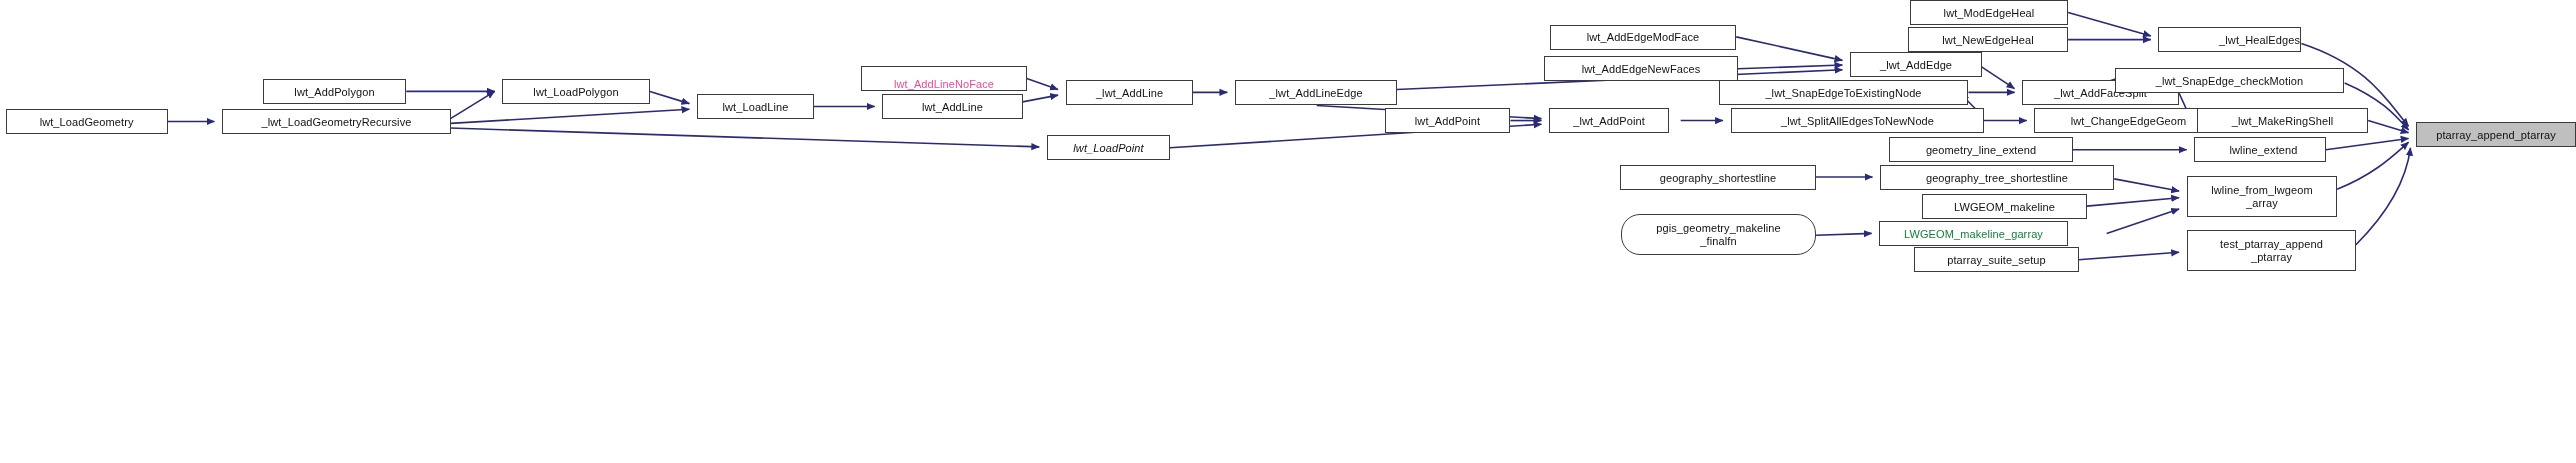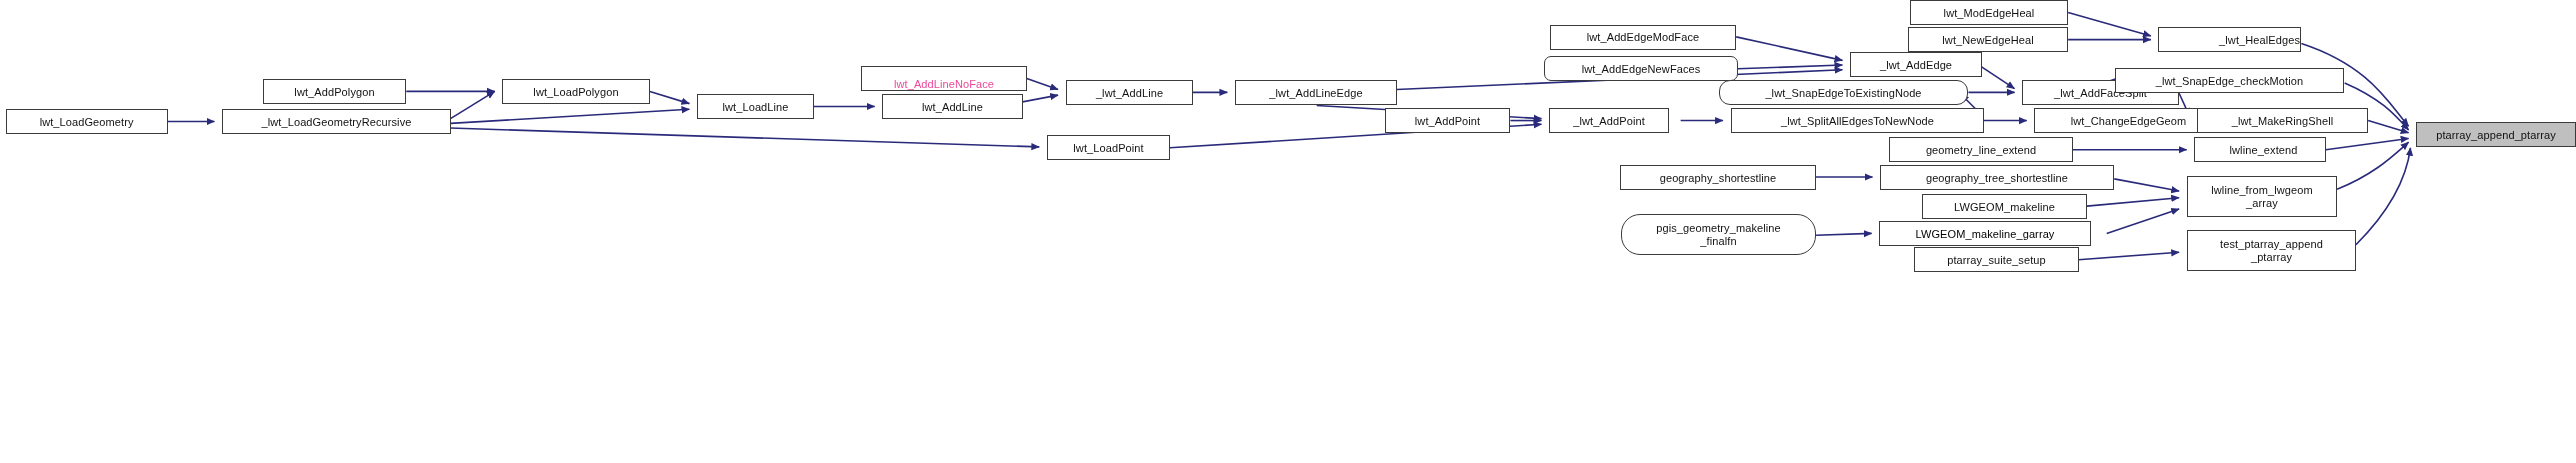--- a/index.html
+++ b/index.html
@@ -102,47 +102,47 @@
       <path d="M1931,250 L1990,248"></path>
       <path d="M2240,248 L2317,222"></path>
       <path d="M2210,276 L2317,268"></path>
     </g>
   </svg>
 <div class="node" style="left: 5.6px; top: 109px; width: 162px; height: 25.4px; border-color: rgb(59, 59, 59); background: rgb(255, 255, 255); color: rgb(17, 17, 17);"><span>lwt_LoadGeometry</span></div>
     <div class="node" style="left: 222px; top: 109px; width: 229px; height: 25.4px; border-color: rgb(59, 59, 59); background: rgb(255, 255, 255); color: rgb(17, 17, 17);"><span>_lwt_LoadGeometryRecursive</span></div>
     <div class="node" style="left: 263px; top: 79px; width: 143px; height: 25.4px; border-color: rgb(59, 59, 59); background: rgb(255, 255, 255); color: rgb(17, 17, 17);"><span>lwt_AddPolygon</span></div>
     <div class="node" style="left: 502px; top: 79px; width: 148px; height: 25.4px; border-color: rgb(59, 59, 59); background: rgb(255, 255, 255); color: rgb(17, 17, 17);"><span>lwt_LoadPolygon</span></div>
     <div class="node" style="left: 697px; top: 94px; width: 117px; height: 25.4px; border-color: rgb(59, 59, 59); background: rgb(255, 255, 255); color: rgb(17, 17, 17);"><span>lwt_LoadLine</span></div>
-    <div class="node" style="left: 1047px; top: 135px; width: 123px; height: 25.4px; border-color: rgb(59, 59, 59); background: rgb(255, 255, 255); color: rgb(17, 17, 17);"><span>lwt_LoadPoint</span></div>
+    <div class="node" style="left: 1047px; top: 135px; width: 123px; height: 25.4px; border-color: rgb(59, 59, 59); background: rgb(255, 255, 255); color: rgb(17, 17, 17); font-style: italic;"><span>lwt_LoadPoint</span></div>
     <div class="node" style="left: 861px; top: 66px; width: 166px; height: 25.4px; border-color: rgb(59, 59, 59); background: rgb(255, 255, 255); color: #ec4899; align-items: flex-end;"><span>lwt_AddLineNoFace</span></div>
     <div class="node" style="left: 882px; top: 94px; width: 141px; height: 25.4px; border-color: rgb(59, 59, 59); background: rgb(255, 255, 255); color: rgb(17, 17, 17);"><span>lwt_AddLine</span></div>
     <div class="node" style="left: 1066px; top: 80px; width: 127px; height: 25.4px; border-color: rgb(59, 59, 59); background: rgb(255, 255, 255); color: rgb(17, 17, 17);"><span>_lwt_AddLine</span></div>
     <div class="node" style="left: 1235px; top: 80px; width: 162px; height: 25.4px; border-color: rgb(59, 59, 59); background: rgb(255, 255, 255); color: rgb(17, 17, 17);"><span>_lwt_AddLineEdge</span></div>
     <div class="node" style="left: 1385px; top: 108px; width: 125px; height: 25.4px; border-color: rgb(59, 59, 59); background: rgb(255, 255, 255); color: rgb(17, 17, 17);"><span>lwt_AddPoint</span></div>
     <div class="node" style="left: 1549px; top: 108px; width: 120px; height: 25.4px; border-color: rgb(59, 59, 59); background: rgb(255, 255, 255); color: rgb(17, 17, 17);"><span>_lwt_AddPoint</span></div>
     <div class="node" style="left: 1731px; top: 108px; width: 253px; height: 25.4px; border-color: rgb(59, 59, 59); background: rgb(255, 255, 255); color: rgb(17, 17, 17);"><span>_lwt_SplitAllEdgesToNewNode</span></div>
     <div class="node" style="left: 2034px; top: 108px; width: 189px; height: 25.4px; border-color: rgb(59, 59, 59); background: rgb(255, 255, 255); color: rgb(17, 17, 17);"><span>lwt_ChangeEdgeGeom</span></div>
     <div class="node" style="left: 1550px; top: 24.5px; width: 186px; height: 25.4px; border-color: rgb(59, 59, 59); background: rgb(255, 255, 255); color: rgb(17, 17, 17);"><span>lwt_AddEdgeModFace</span></div>
-    <div class="node" style="left: 1544px; top: 56px; width: 194px; height: 25.4px; border-color: rgb(59, 59, 59); background: rgb(255, 255, 255); color: rgb(17, 17, 17); border-radius: 7px;"><span>lwt_AddEdgeNewFaces</span></div>
+    <div class="node" style="left: 1544px; top: 56px; width: 194px; height: 25.4px; border-color: rgb(59, 59, 59); background: rgb(255, 255, 255); color: rgb(17, 17, 17);"><span>lwt_AddEdgeNewFaces</span></div>
     <div class="node" style="left: 1850px; top: 52px; width: 132px; height: 25.4px; border-color: rgb(59, 59, 59); background: rgb(255, 255, 255); color: rgb(17, 17, 17);"><span>_lwt_AddEdge</span></div>
-    <div class="node" style="left: 1719px; top: 80px; width: 249px; height: 25.4px; border-color: rgb(59, 59, 59); background: rgb(255, 255, 255); color: rgb(17, 17, 17); border-radius: 11px;"><span>_lwt_SnapEdgeToExistingNode</span></div>
+    <div class="node" style="left: 1719px; top: 80px; width: 249px; height: 25.4px; border-color: rgb(59, 59, 59); background: rgb(255, 255, 255); color: rgb(17, 17, 17);"><span>_lwt_SnapEdgeToExistingNode</span></div>
     <div class="node" style="left: 2022px; top: 80px; width: 157px; height: 25.4px; border-color: rgb(59, 59, 59); background: rgb(255, 255, 255); color: rgb(17, 17, 17);"><span>_lwt_AddFaceSplit</span></div>
     <div class="node" style="left: 1910px; top: 0px; width: 158px; height: 25.4px; border-color: rgb(59, 59, 59); background: rgb(255, 255, 255); color: rgb(17, 17, 17);"><span>lwt_ModEdgeHeal</span></div>
     <div class="node" style="left: 1908px; top: 27px; width: 160px; height: 25.4px; border-color: rgb(59, 59, 59); background: rgb(255, 255, 255); color: rgb(17, 17, 17);"><span>lwt_NewEdgeHeal</span></div>
     <div class="node" style="left: 2158px; top: 27px; width: 143px; height: 25.4px; border-color: rgb(59, 59, 59); background: rgb(255, 255, 255); color: rgb(17, 17, 17); justify-content: flex-end;"><span>_lwt_HealEdges</span></div>
     <div class="node" style="left: 2115px; top: 68px; width: 229px; height: 25.4px; border-color: rgb(59, 59, 59); background: rgb(255, 255, 255); color: rgb(17, 17, 17);"><span>_lwt_SnapEdge_checkMotion</span></div>
     <div class="node" style="left: 2197px; top: 108px; width: 171px; height: 25.4px; border-color: rgb(59, 59, 59); background: rgb(255, 255, 255); color: rgb(17, 17, 17);"><span>_lwt_MakeRingShell</span></div>
     <div class="node" style="left: 1889px; top: 137px; width: 184px; height: 25.4px; border-color: rgb(59, 59, 59); background: rgb(255, 255, 255); color: rgb(17, 17, 17);"><span>geometry_line_extend</span></div>
     <div class="node" style="left: 2194px; top: 137px; width: 132px; height: 25.4px; border-color: rgb(59, 59, 59); background: rgb(255, 255, 255); color: rgb(17, 17, 17); padding-left: 7px;"><span>lwline_extend</span></div>
     <div class="node" style="left: 1620px; top: 165px; width: 196px; height: 25.4px; border-color: rgb(59, 59, 59); background: rgb(255, 255, 255); color: rgb(17, 17, 17);"><span>geography_shortestline</span></div>
     <div class="node" style="left: 1880px; top: 165px; width: 234px; height: 25.4px; border-color: rgb(59, 59, 59); background: rgb(255, 255, 255); color: rgb(17, 17, 17);"><span>geography_tree_shortestline</span></div>
     <div class="node" style="left: 2187px; top: 176px; width: 150px; height: 41px; border-color: rgb(59, 59, 59); background: rgb(255, 255, 255); color: rgb(17, 17, 17);"><span>lwline_from_lwgeom
 _array</span></div>
     <div class="node" style="left: 1922px; top: 194px; width: 165px; height: 25.4px; border-color: rgb(59, 59, 59); background: rgb(255, 255, 255); color: rgb(17, 17, 17);"><span>LWGEOM_makeline</span></div>
     <div class="node" style="left: 1621px; top: 214px; width: 195px; height: 41px; border-color: rgb(59, 59, 59); background: rgb(255, 255, 255); color: rgb(17, 17, 17); border-radius: 19px;"><span>pgis_geometry_makeline
 _finalfn</span></div>
-    <div class="node" style="left: 1879px; top: 221px; width: 212px; height: 25.4px; border-color: rgb(59, 59, 59); background: rgb(255, 255, 255); color: #000000;"><span>LWGEOM_makeline_garray</span></div>
+    <div class="node" style="left: 1879px; top: 221px; width: 189px; height: 25.4px; border-color: rgb(59, 59, 59); background: rgb(255, 255, 255); color: #15803d;"><span>LWGEOM_makeline_garray</span></div>
     <div class="node" style="left: 1914px; top: 247px; width: 165px; height: 25.4px; border-color: rgb(59, 59, 59); background: rgb(255, 255, 255); color: rgb(17, 17, 17);"><span>ptarray_suite_setup</span></div>
     <div class="node" style="left: 2187px; top: 230px; width: 169px; height: 41px; border-color: rgb(59, 59, 59); background: rgb(255, 255, 255); color: rgb(17, 17, 17);"><span>test_ptarray_append
 _ptarray</span></div>
     <div class="node highlight" style="left: 2416px; top: 122px; width: 160px; height: 25.4px; border-color: rgb(59, 59, 59); background: rgb(191, 191, 191); color: rgb(17, 17, 17);"><span>ptarray_append_ptarray</span></div>
   </div>
 
 
 </body></html>

